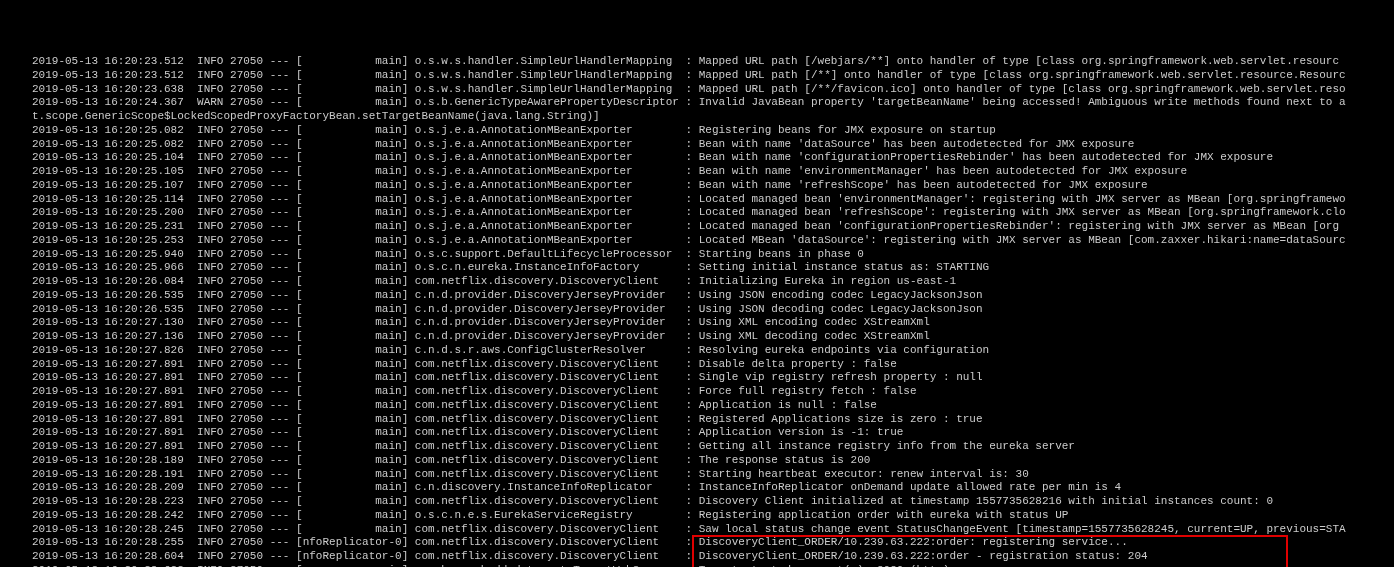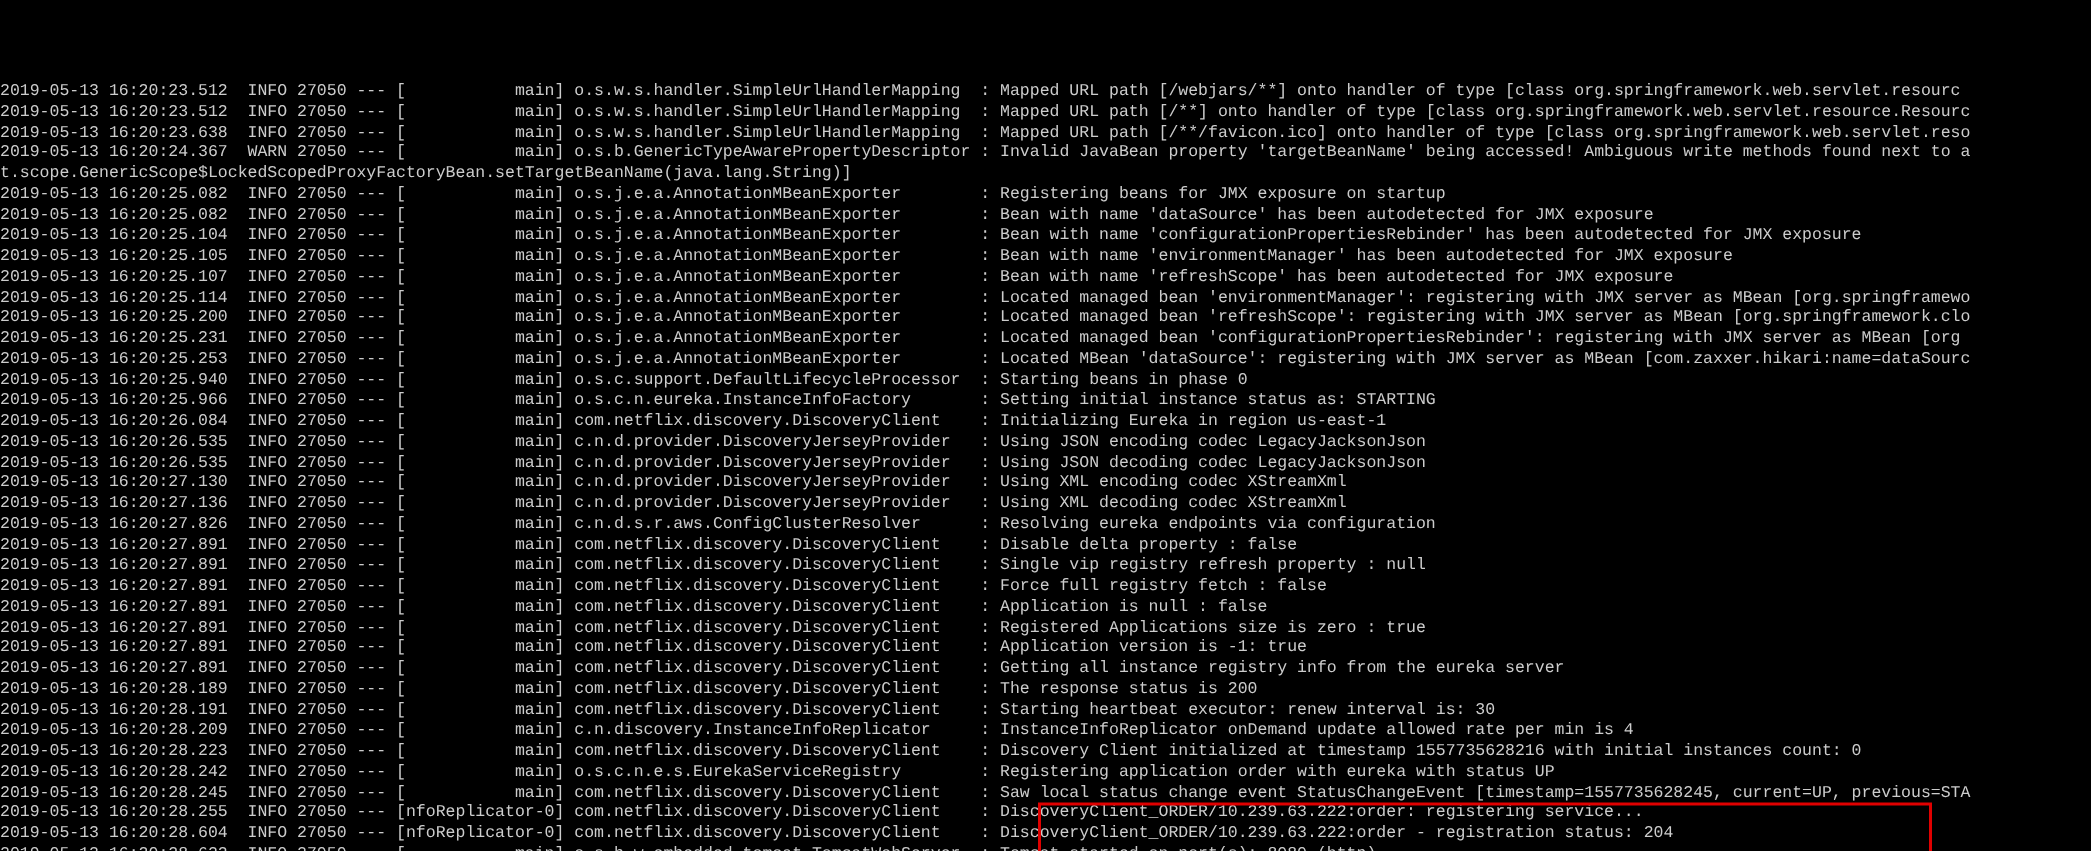--- a/index.html
+++ b/index.html
@@ -14,20 +14,21 @@
     padding: 0;
     width: 1394px;
   }
   .log-container {
     padding: 0;
   }
   .log-line {
     display: block;
     color: #ccc;
     font-family: Consolas, "Courier New", monospace;
+    margin-left: 32px;
   }
   .highlight-box {
     position: absolute;
     border: 2px solid #e00000;
     pointer-events: none;
   }
 </style>
 </head>
 <body>
 

